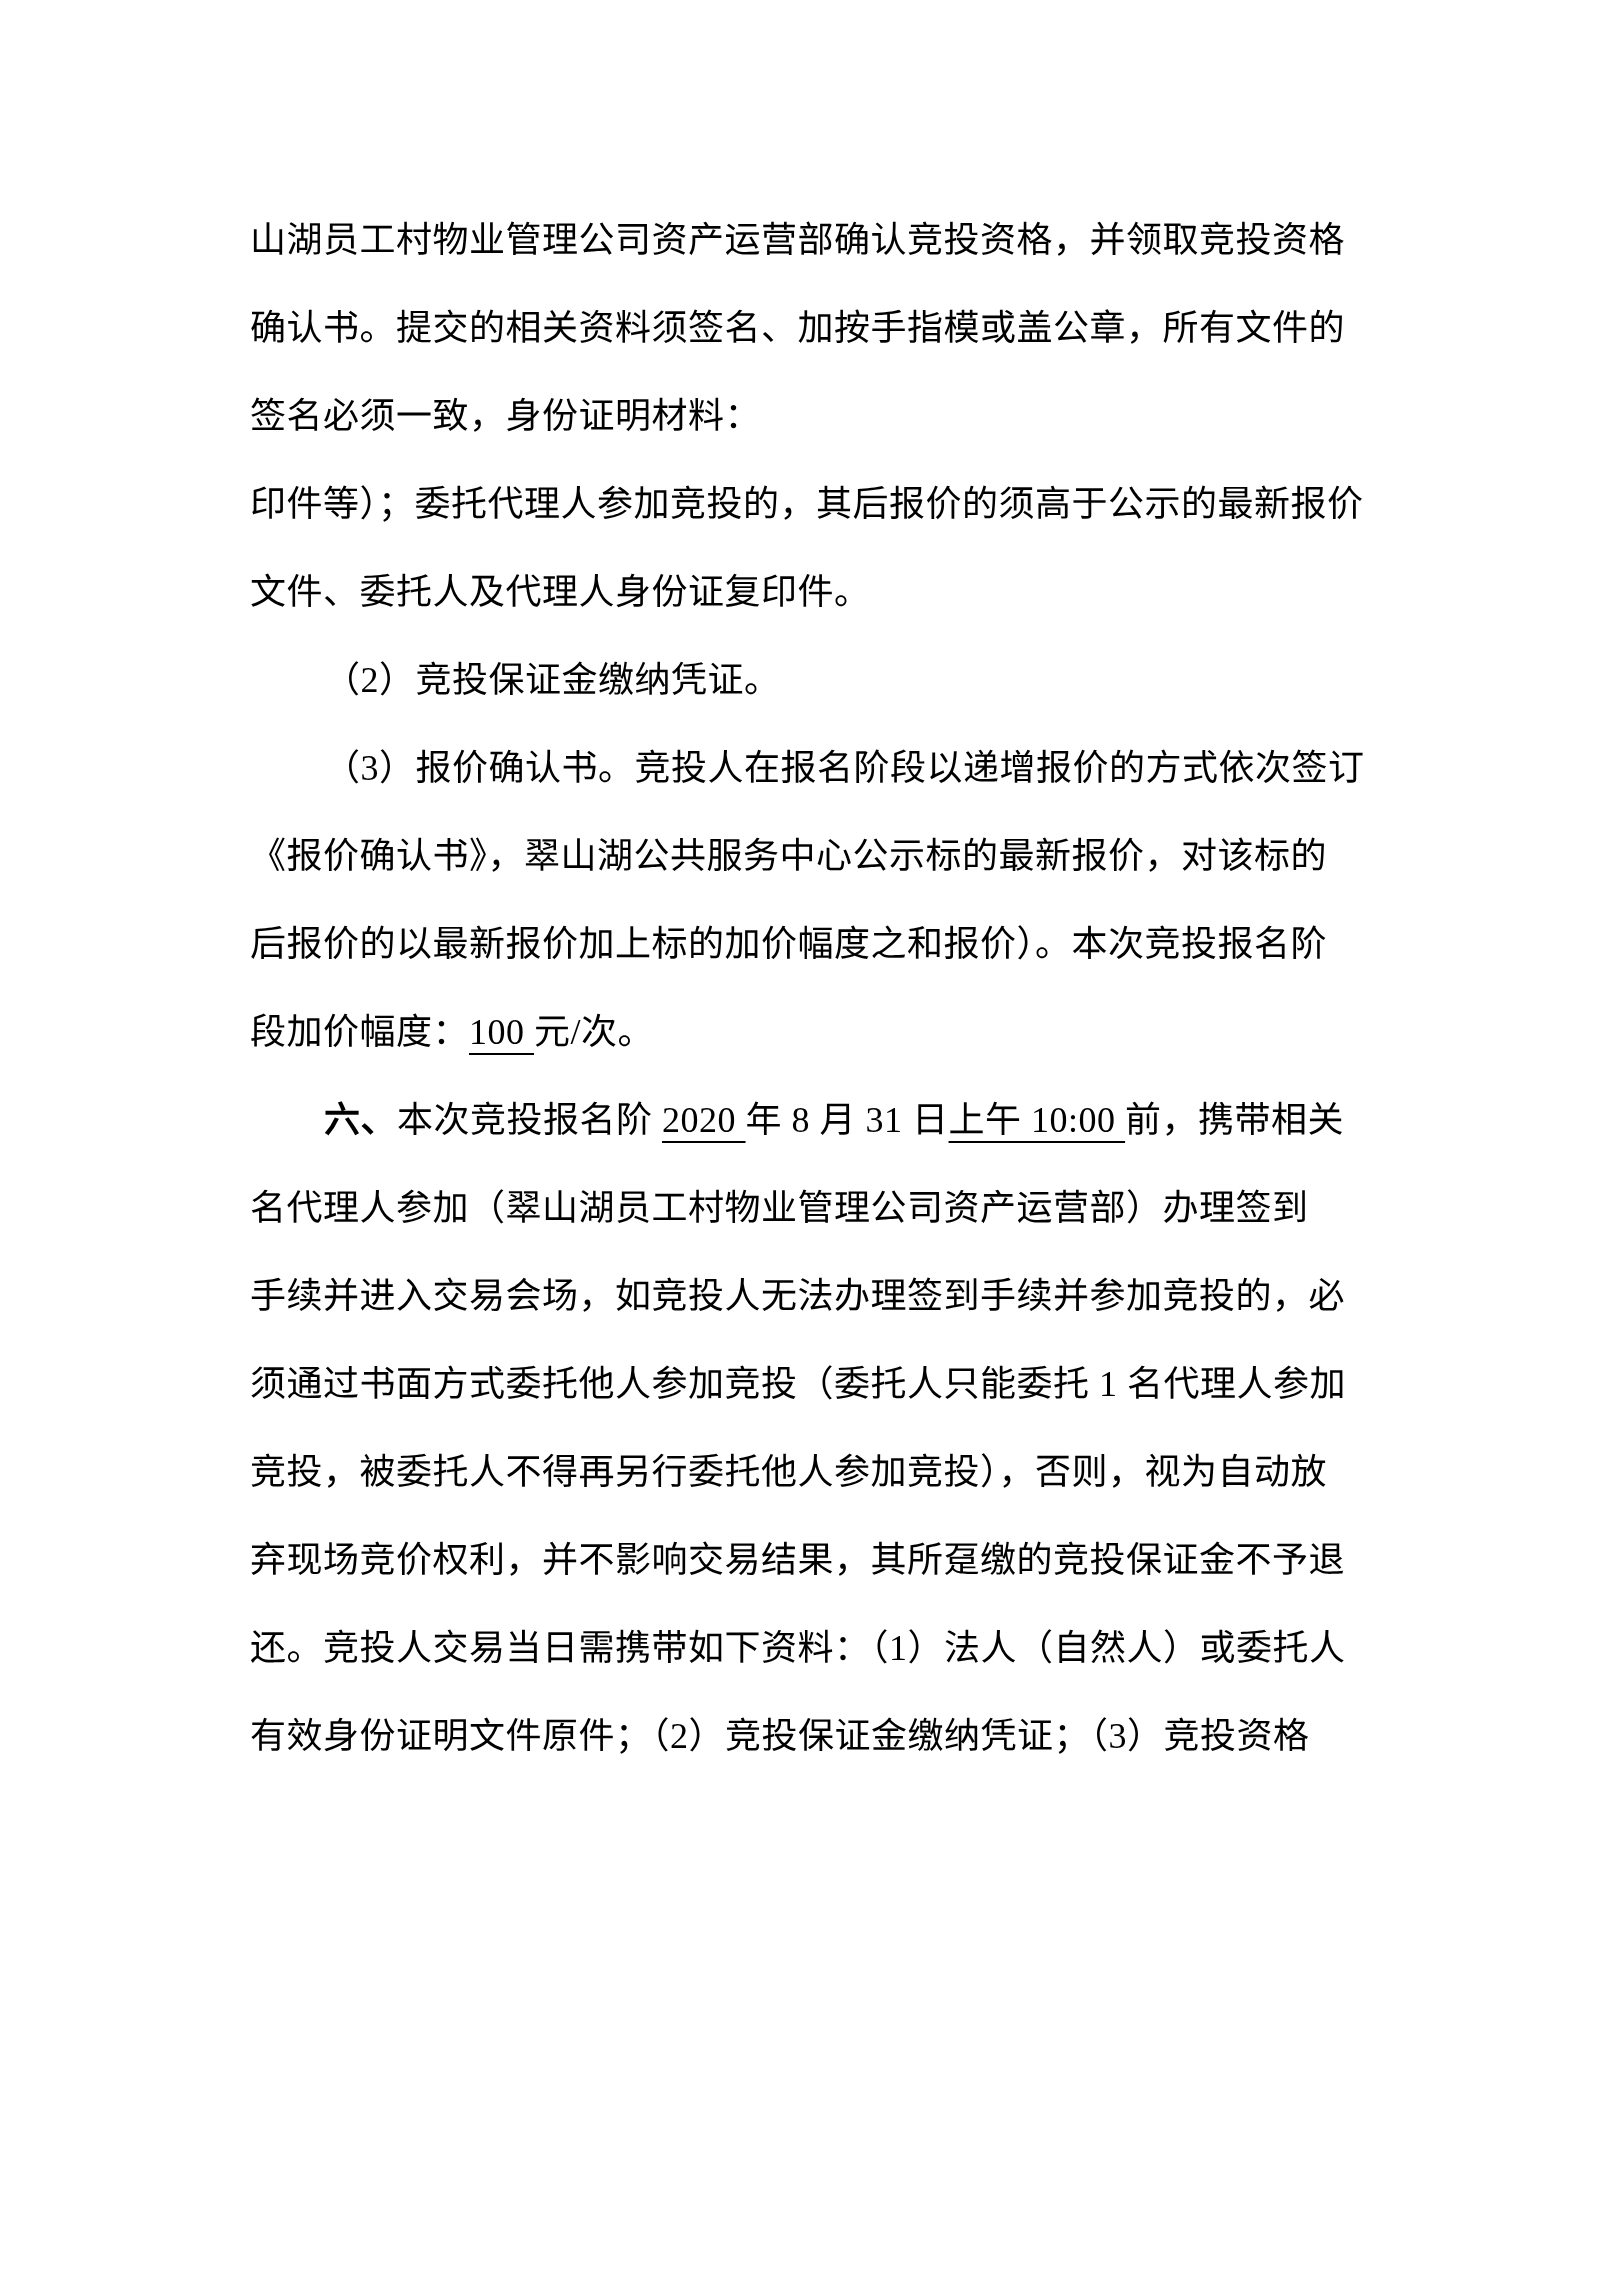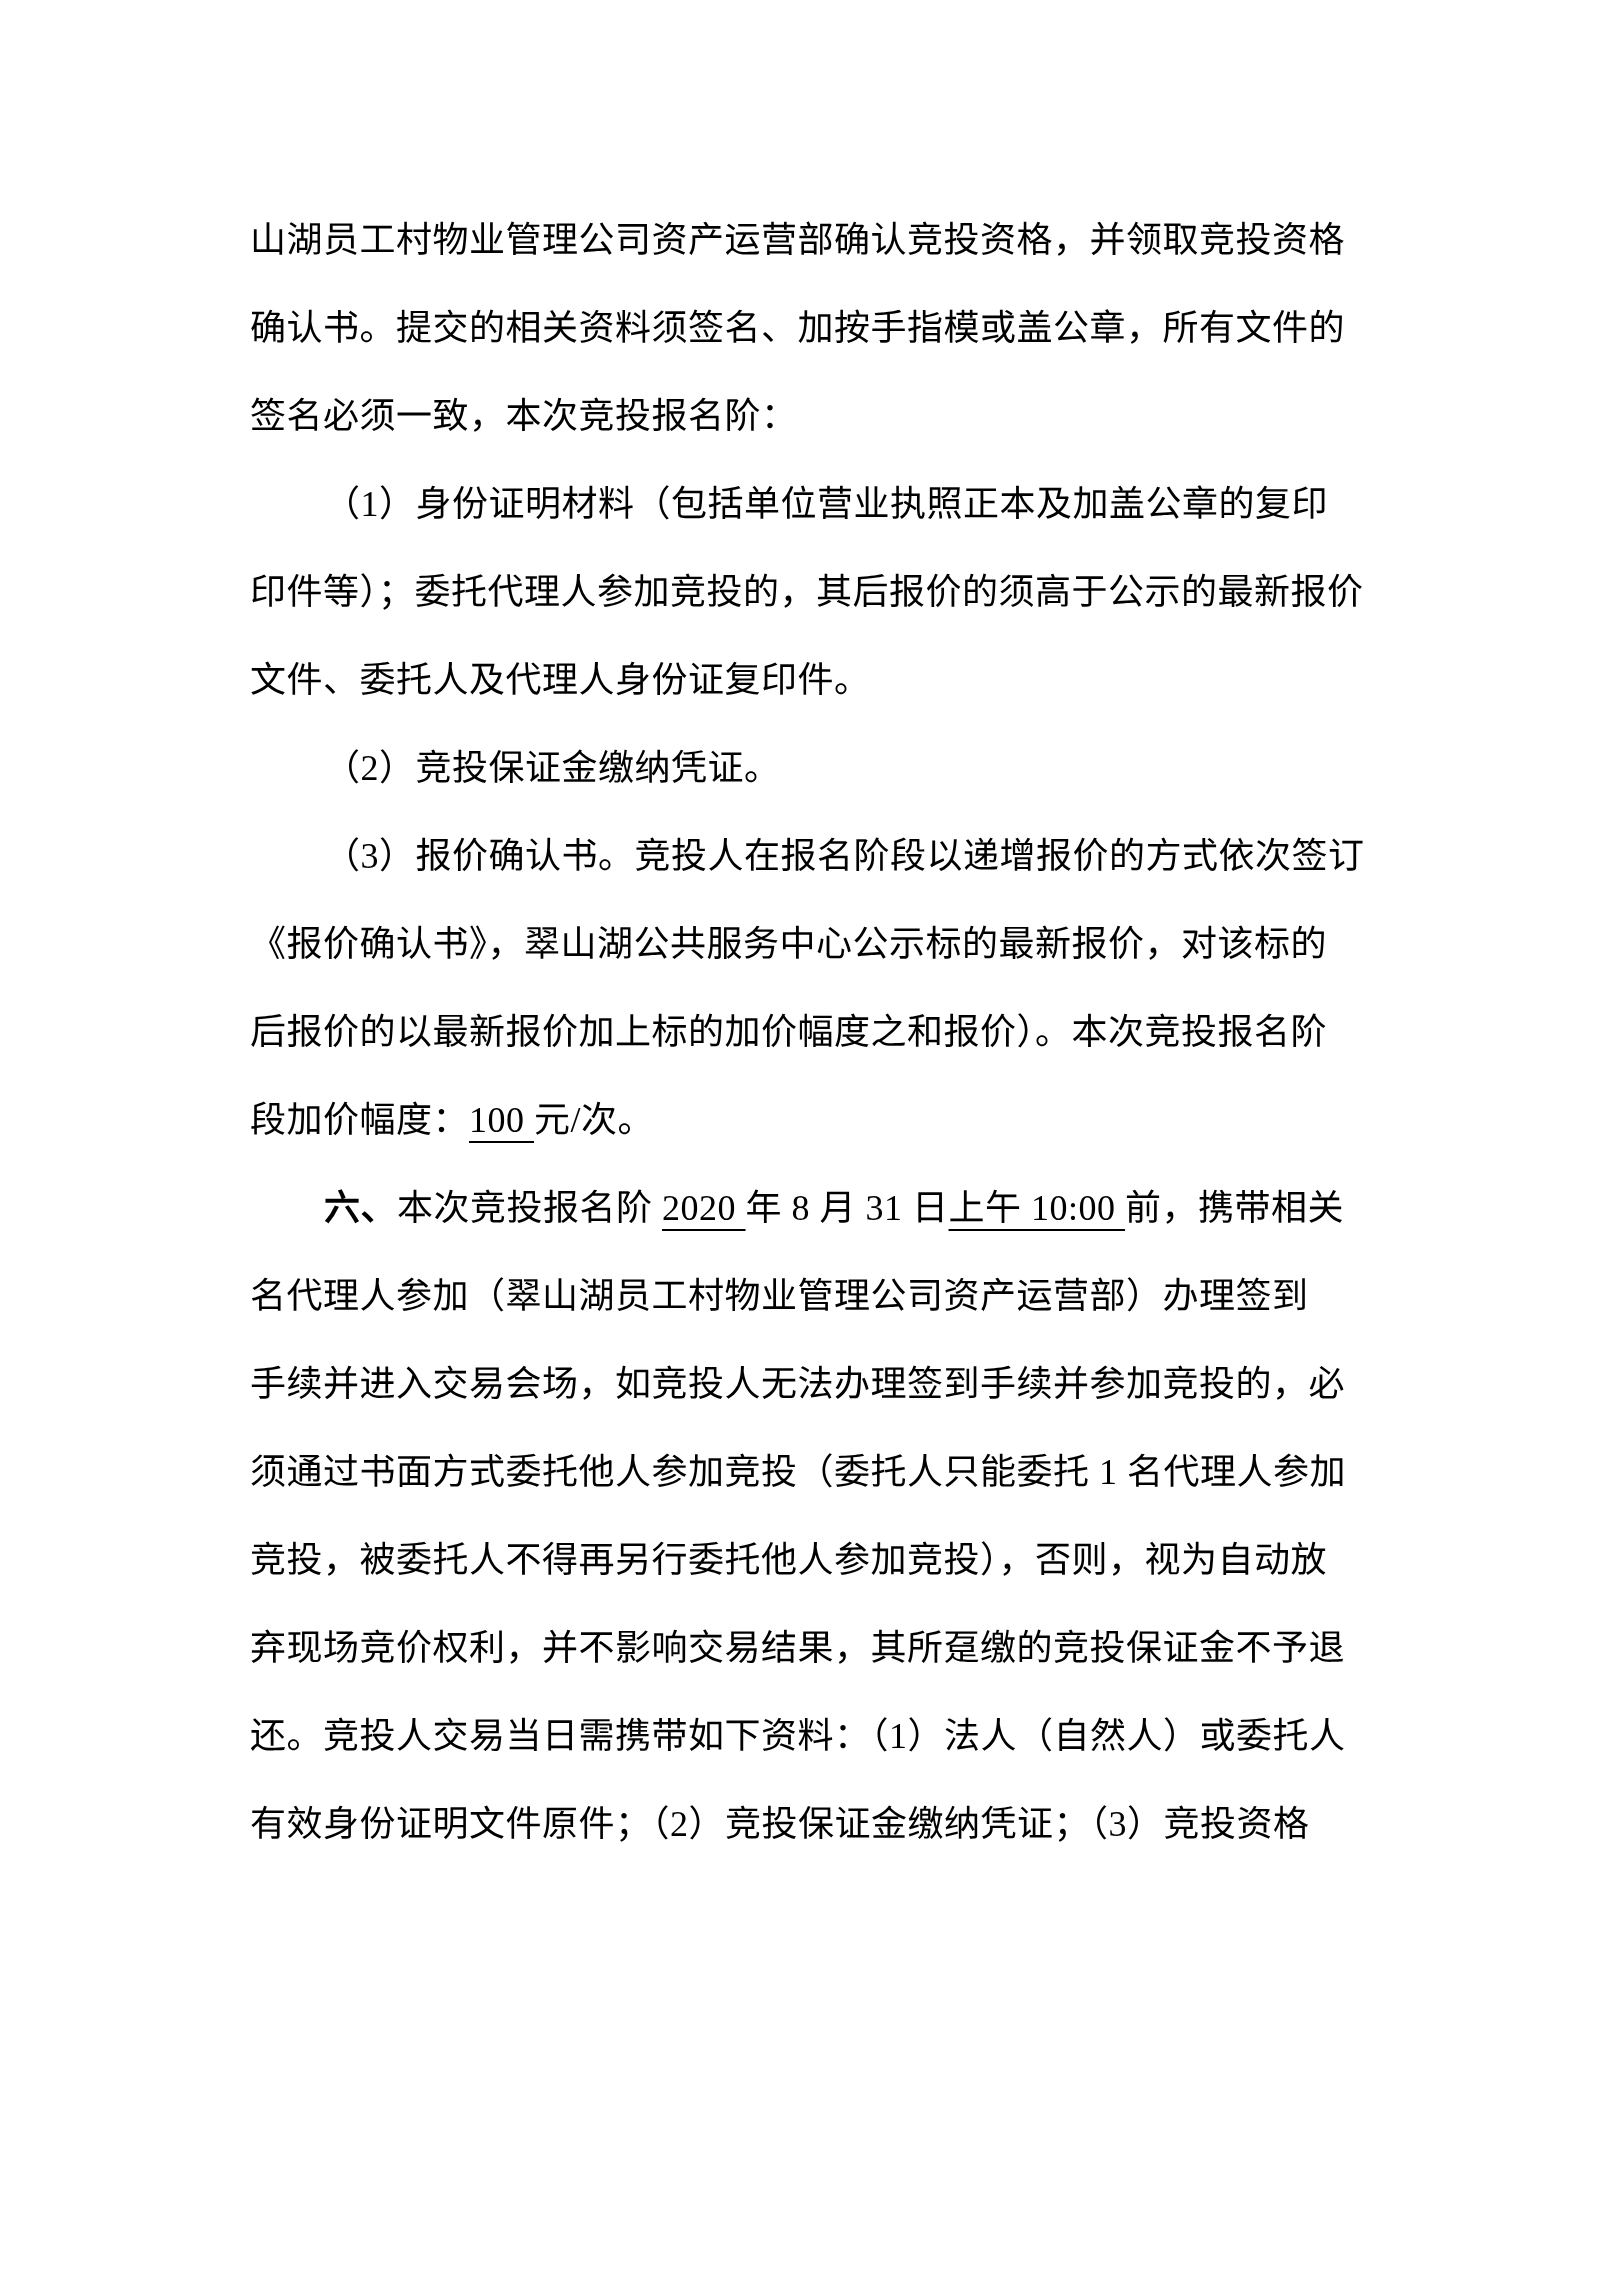--- a/index.html
+++ b/index.html
@@ -42,22 +42,21 @@
     text-underline-offset: 8.8px;
   }
 </style>
 </head>
 <body>
 
 <div class="page">
   <div class="text-block">
       <div class="line"><span class="">山湖员工村物业管理公司资产运营部确认竞投资格，并领取竞投资格</span></div>
       <div class="line"><span class="">确认书。提交的相关资料须签名、加按手指模或盖公章，所有文件的</span></div>
-      <div class="line"><span class="">签名必须一致，本次竞投报名阶：</span></div>
-      <div class="line indent"><span class="">（1）身份证明材料（包括单位营业执照正本及加盖公章的复印</span></div>
+      <div class="line"><span class="">签名必须一致，身份证明材料：</span></div>
       <div class="line"><span class="">印件等）；委托代理人参加竞投的，其后报价的须高于公示的最新报价</span></div>
       <div class="line"><span class="">文件、委托人及代理人身份证复印件。</span></div>
       <div class="line indent"><span class="">（2）竞投保证金缴纳凭证。</span></div>
       <div class="line indent"><span class="">（3）报价确认书。竞投人在报名阶段以递增报价的方式依次签订</span></div>
       <div class="line"><span class="">《报价确认书》，翠山湖公共服务中心公示标的最新报价，对该标的</span></div>
       <div class="line"><span class="">后报价的以最新报价加上标的加价幅度之和报价）。本次竞投报名阶</span></div>
       <div class="line"><span class="">段加价幅度：</span><span class="u">100 </span><span class="">元/次。</span></div>
       <div class="line indent"><span class="b">六、</span><span class="">本次竞投报名阶 </span><span class="u">2020 </span><span class="">年 8 月 31 日</span><span class="u">上午 10:00 </span><span class="">前，携带相关</span></div>
       <div class="line"><span class="">名代理人参加（翠山湖员工村物业管理公司资产运营部）办理签到</span></div>
       <div class="line"><span class="">手续并进入交易会场，如竞投人无法办理签到手续并参加竞投的，必</span></div>

